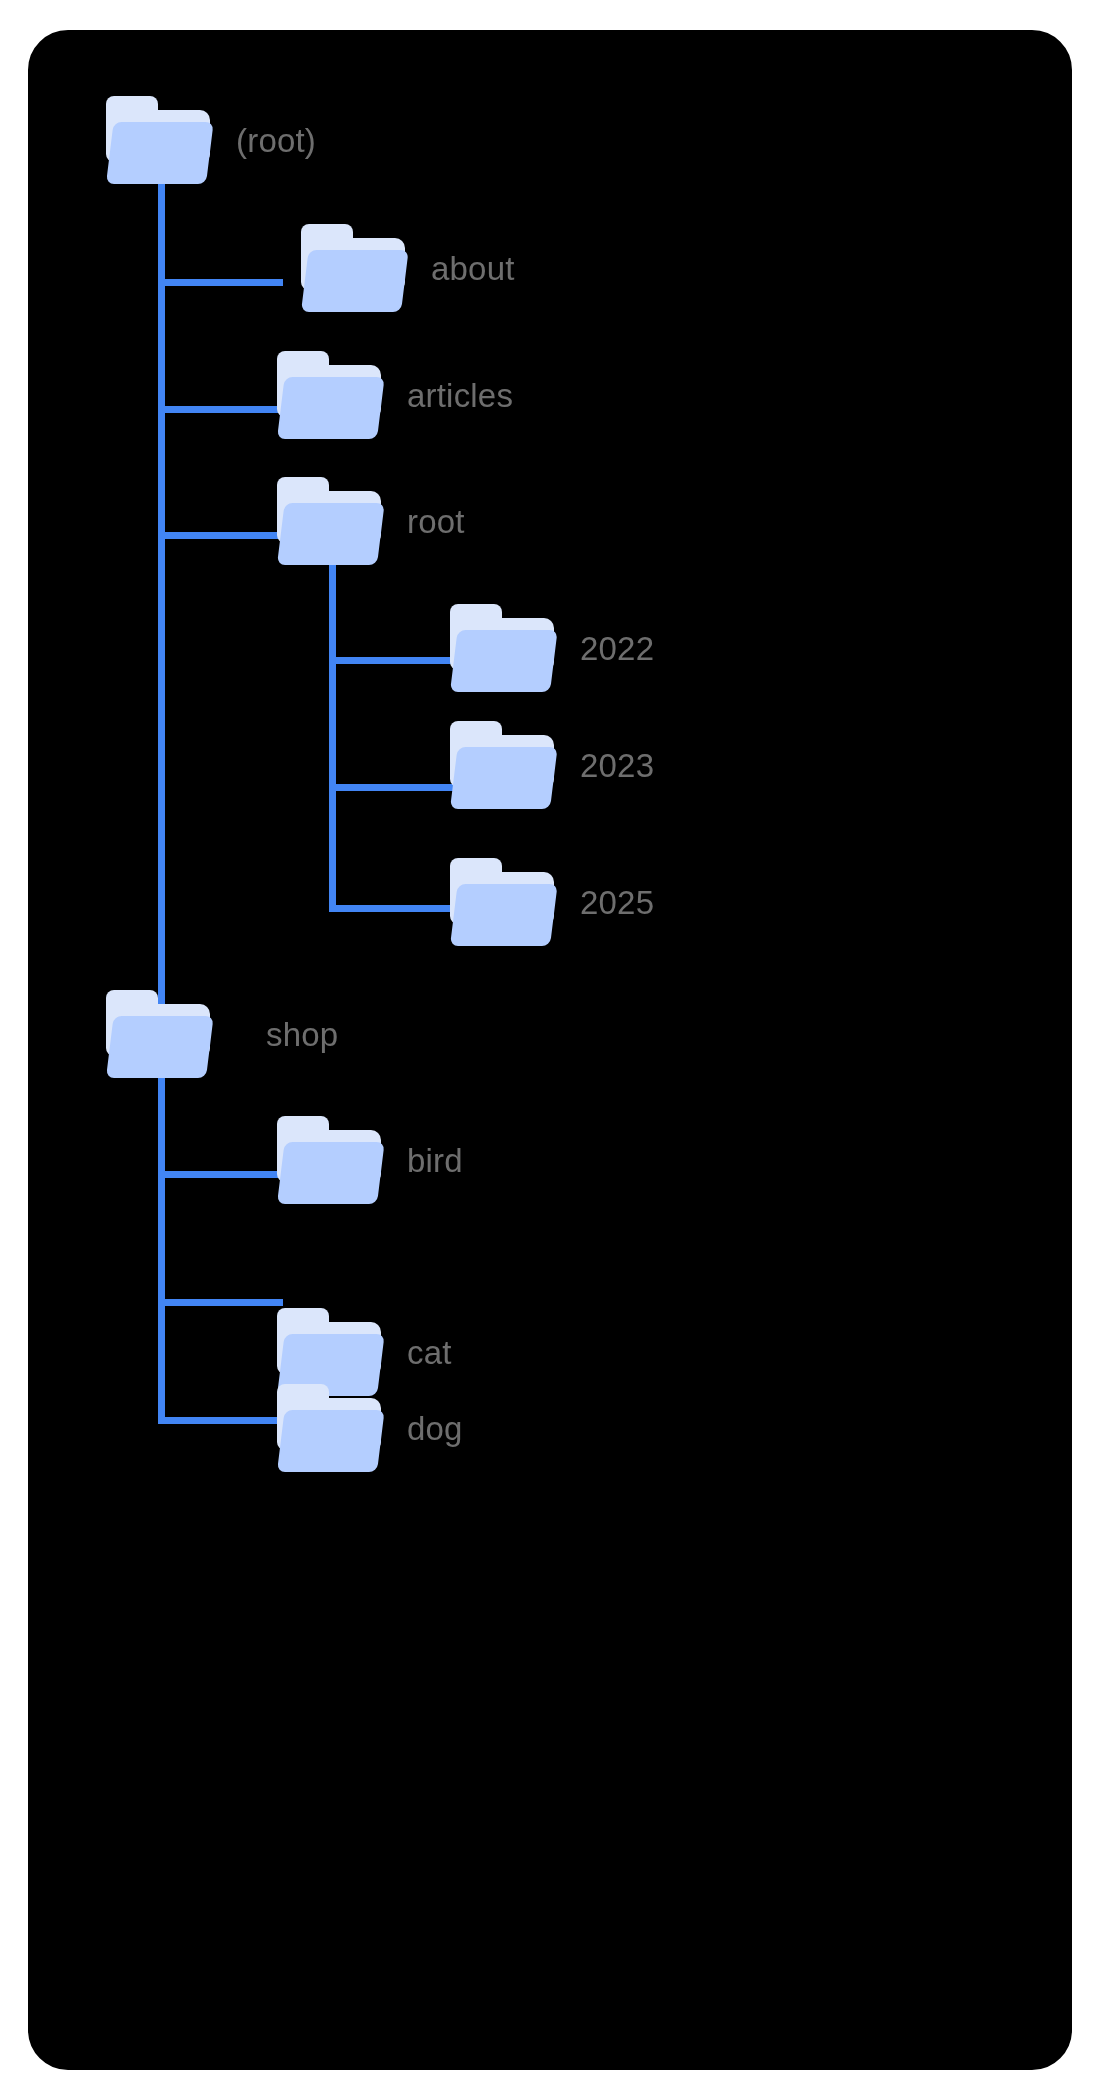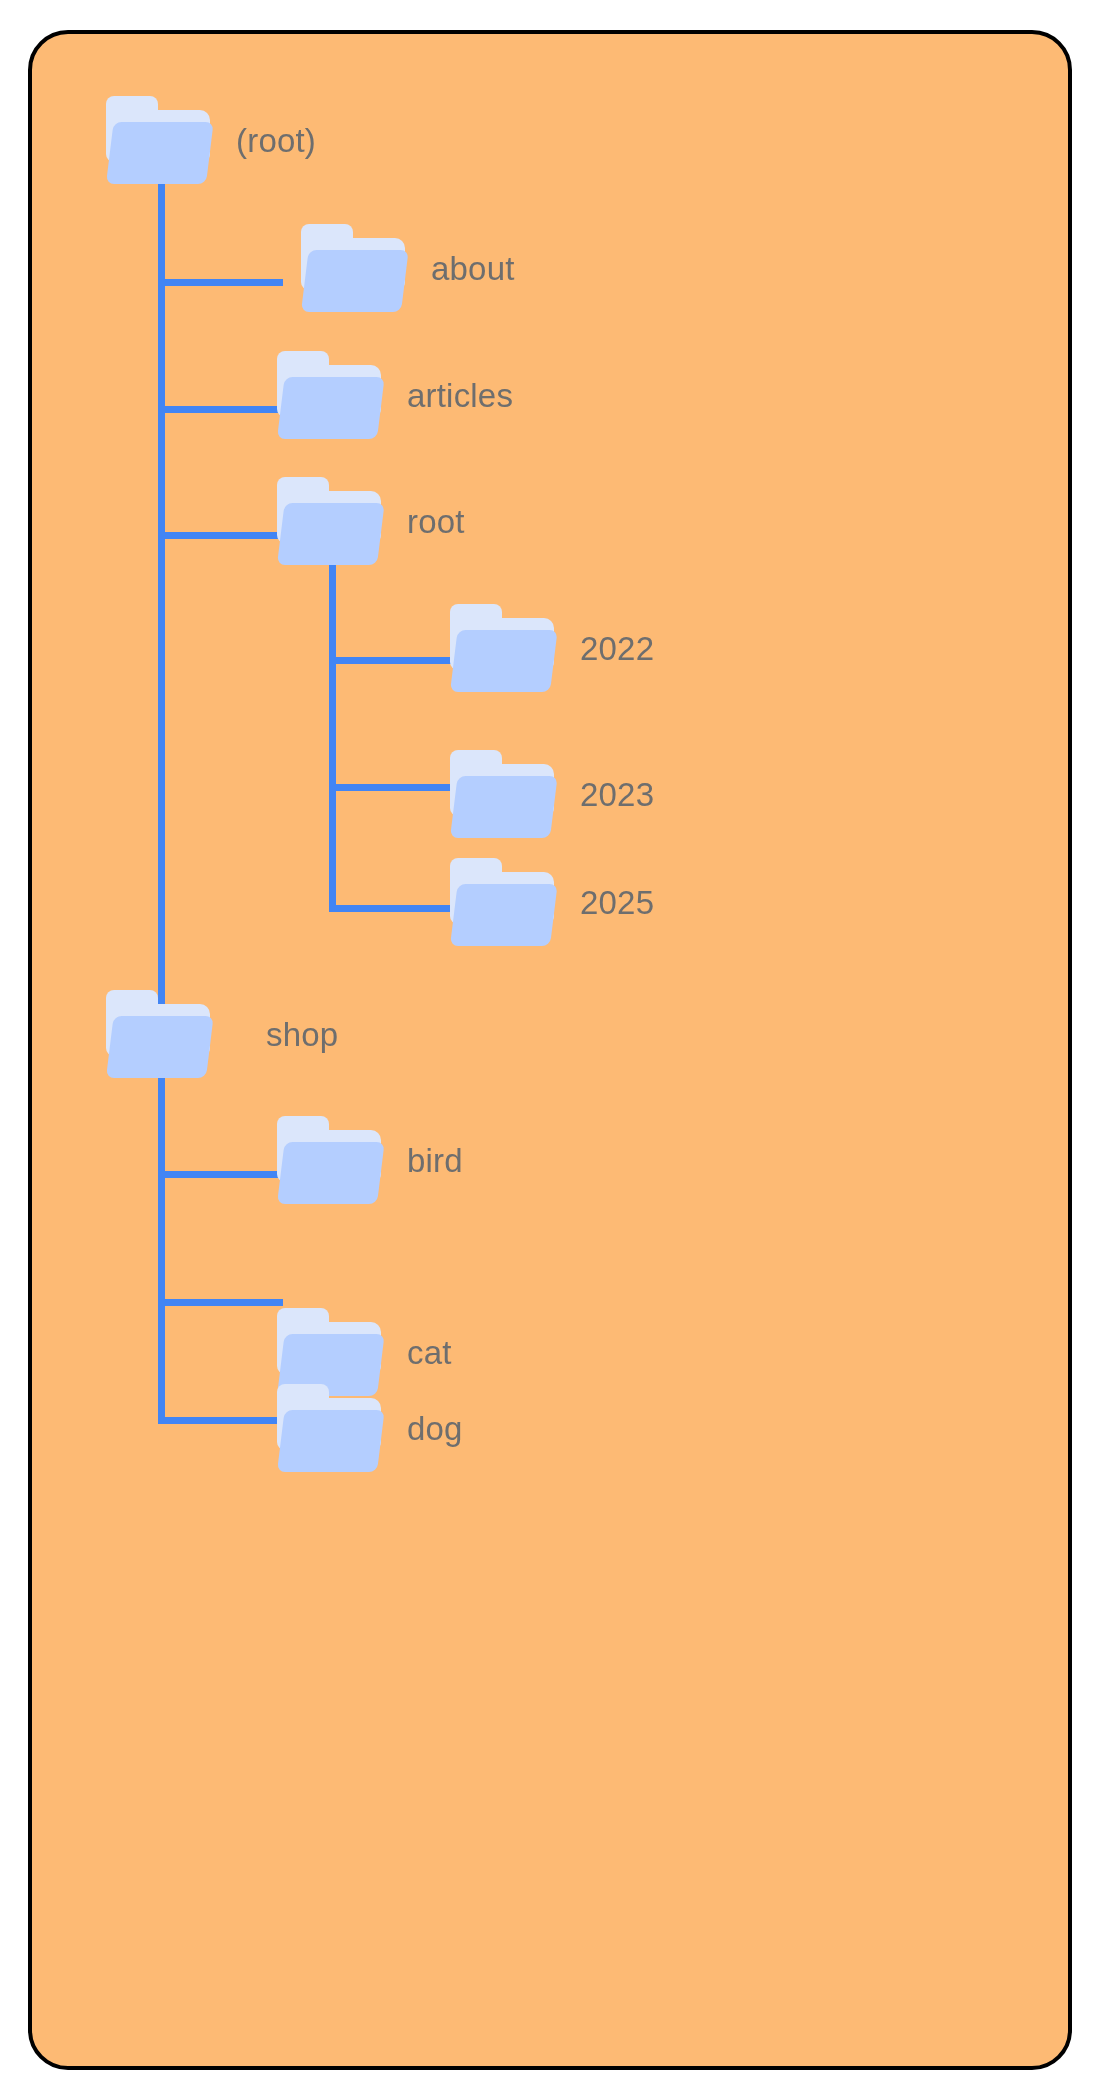--- a/index.html
+++ b/index.html
@@ -17,21 +17,21 @@
     background: #ffffff;
   }
 
   
   .card {
     position: absolute;
     left: 28px;
     top: 30px;
     width: 1044px;
     height: 2040px;
-    background: #fdba74;
+    background: #000000;
     border: 4px solid #000000;
     border-radius: 40px;
   }
 
   
   .tree-canvas {
     position: absolute;
     left: 0; top: 0;
     width: 1044px; height: 2040px;
     overflow: hidden;
@@ -164,21 +164,21 @@
 
       <div class="node" style="left:418px; top:570px;">
         <div class="folder">
           <div class="tab"></div>
           <div class="back"></div>
           <div class="front"></div>
         </div>
         <div class="node-label">2022</div>
       </div>
 
-      <div class="node" style="left:418px; top:716px;">
+      <div class="node" style="left:418px; top:687px;">
         <div class="folder">
           <div class="tab"></div>
           <div class="back"></div>
           <div class="front"></div>
         </div>
         <div class="node-label">2023</div>
       </div>
 
       <div class="node" style="left:418px; top:824px;">
         <div class="folder">

